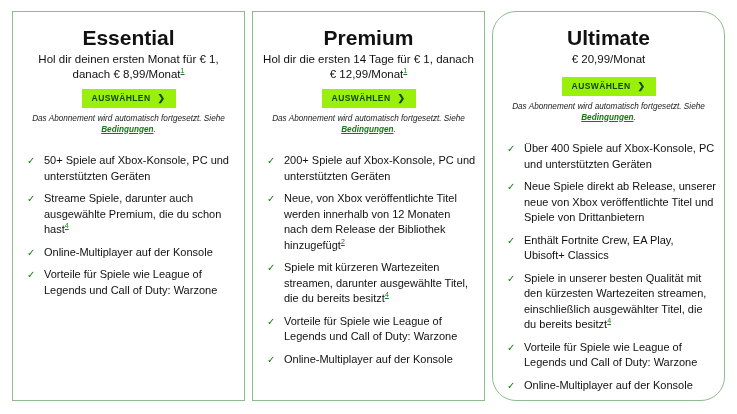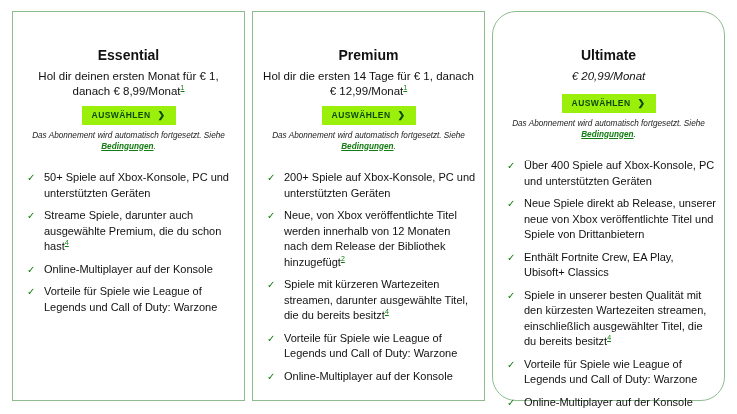--- a/index.html
+++ b/index.html
@@ -3,23 +3,23 @@
 <meta charset="utf-8">
 <style>
   html, body { margin: 0; padding: 0; background: #ffffff; }
   body { width: 737px; height: 414px; position: relative; overflow: hidden;
          font-family: "Liberation Sans", "DejaVu Sans", sans-serif; color: #111; }
   .card { position: absolute; top: 11px; height: 390px; box-sizing: border-box;
           border: 1.5px solid #8fbc8f; background: #fff; }
   #card-0 { left: 12px; width: 233px; }
   #card-1 { left: 252px; width: 233px; }
   #card-2 { left: 492px; width: 233px; border-radius: 24px; }
-  .title { text-align: center; font-weight: bold; font-size: 14px; margin-top: 33px; line-height: 20px; }
+  .title { text-align: center; font-weight: bold; font-size: 21px; margin-top: 16px; line-height: 20px; }
   .price { text-align: center; font-size: 11.5px; line-height: 15px; margin: 4px 6px 0 6px; }
-  .price.single { margin-bottom: 8px; font-style: italic; }
+  .price.single { margin-bottom: 8px; }
   sup.fn { font-size: 7px; color: #107c10; text-decoration: underline; vertical-align: super; line-height: 0; }
   .btn-wrap { text-align: center; margin-top: 5px; }
   .btn { display: inline-block; background: #9bf00b; color: #0e4a0e; font-weight: bold;
          font-size: 8.5px; letter-spacing: 0.4px; height: 19px; line-height: 19px; width: 94px;
          text-align: center; border: none; cursor: pointer; padding: 0; }
   .btn .chev { margin-left: 7px; font-size: 9px; }
   .note { text-align: center; font-style: italic; font-size: 8.2px; line-height: 10.5px; margin-top: 6px; color: #222; }
   .note a { color: #107c10; font-weight: bold; text-decoration: underline; font-style: italic; }
   ul.features { list-style: none; padding: 0; margin: 18px 8px 0 14px; }
   ul.features li { position: relative; padding-left: 17px; font-size: 11px; line-height: 15.5px; margin-bottom: 7px; }

